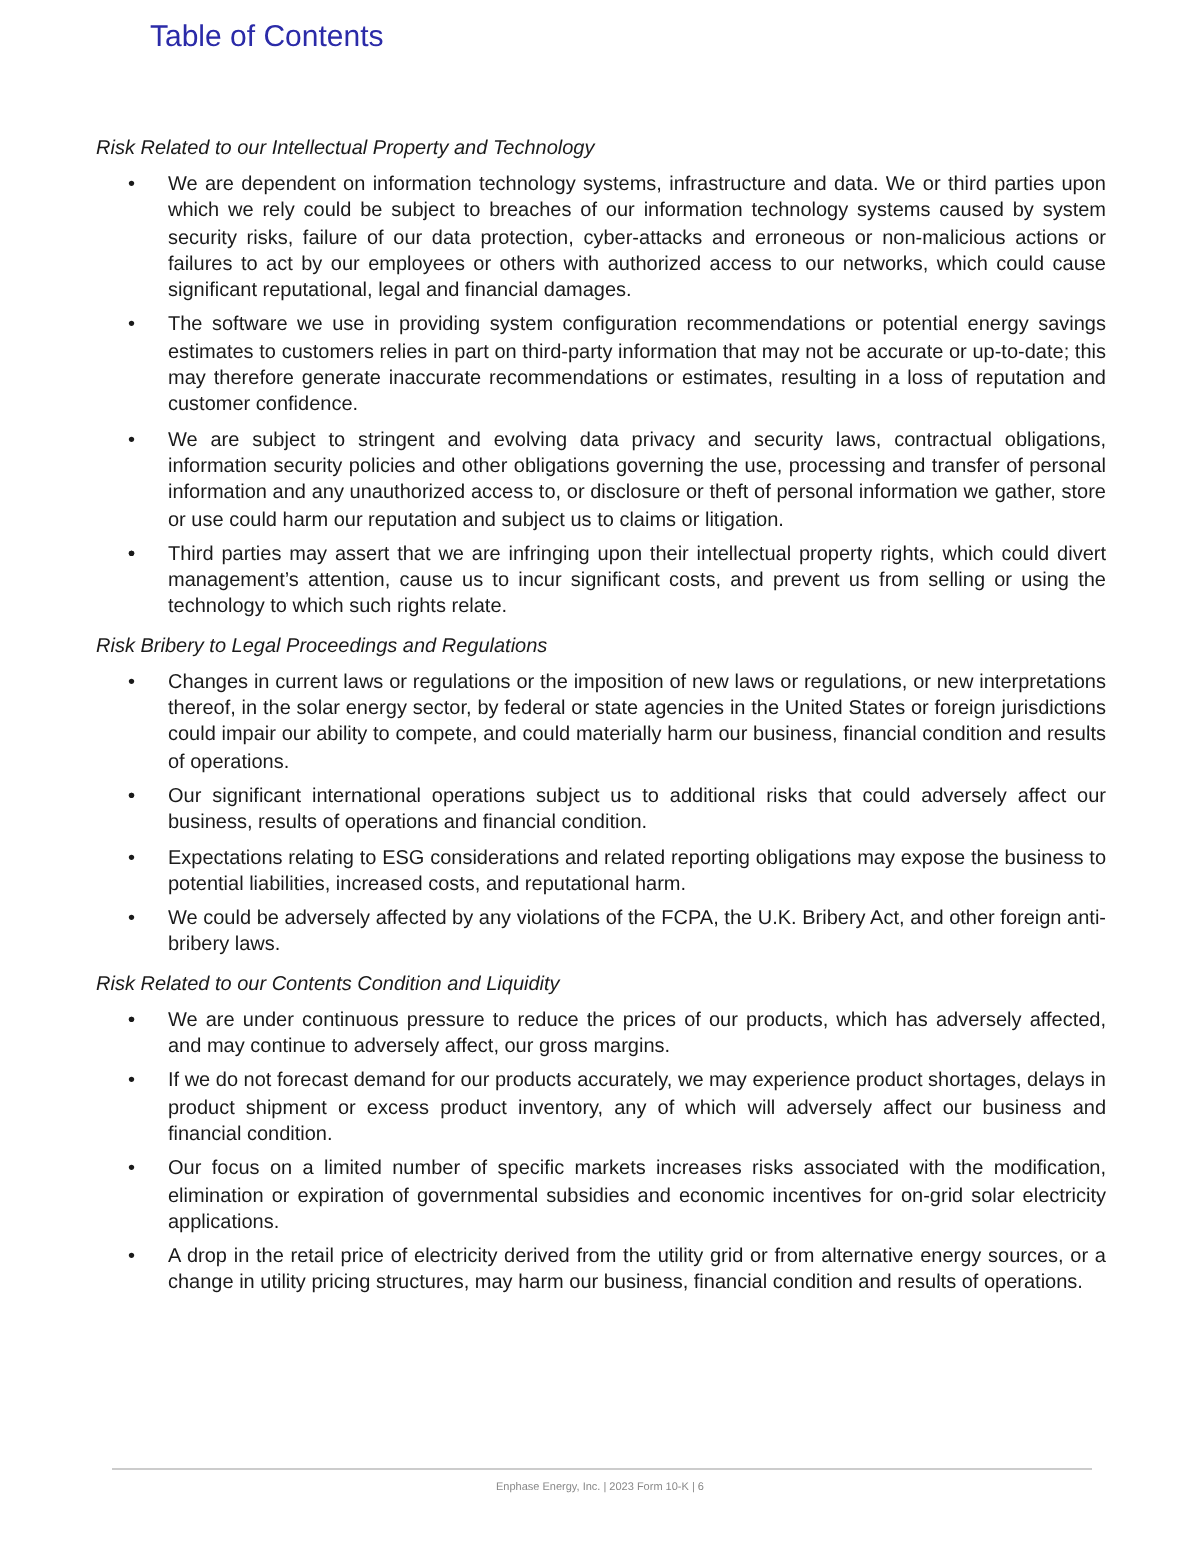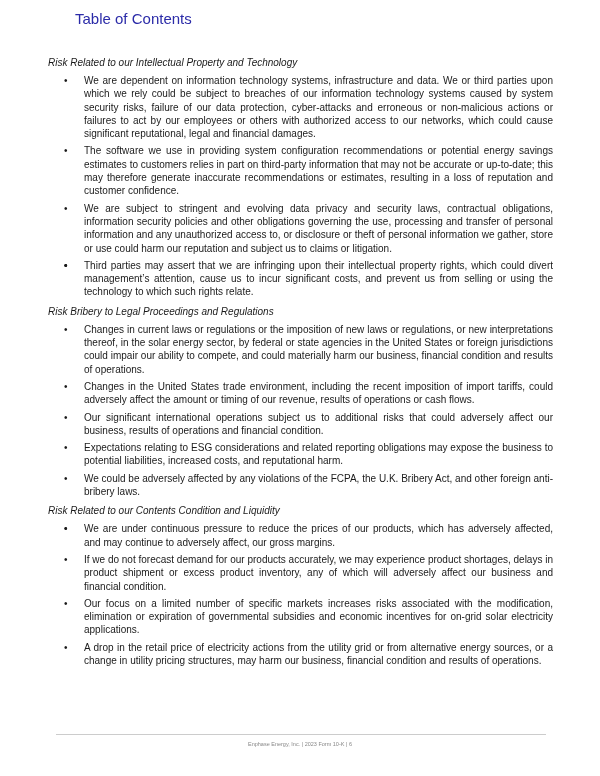--- a/index.html
+++ b/index.html
@@ -1,20 +1,20 @@
 <!DOCTYPE html>
 <html><head>
   <meta charset="utf-8">
   <style>
     html, body { margin: 0; padding: 0; background: #ffffff; }
     body { width: 600px; height: 776px; position: relative; overflow: hidden;
            font-family: "Liberation Sans", sans-serif; color: #1a1a1a; }
     .toc-link { position: absolute; left: 75px; top: 10px; font-size: 15px;
                 color: #2b2ba8; text-decoration: none; }
-    .content { position: absolute; left: 48px; top: 56px; width: 505px; }
+    .content { position: absolute; left: 48px; top: 68px; width: 505px; }
     .section-heading { font-size: 10px; font-style: italic; margin: 0 0 5px 0; line-height: 13px; }
     .section { margin-bottom: 6px; }
     ul.risk-list { list-style: none; margin: 0; padding: 0; }
     ul.risk-list li { position: relative; padding-left: 36px; font-size: 10px;
                       line-height: 13.3px; text-align: justify; margin-bottom: 4px; }
     ul.risk-list li .bullet { position: absolute; left: 16px; top: 0; }
     .footer-rule { position: absolute; left: 56px; top: 734px; width: 490px; height: 1px; background: #cccccc; }
     .footer-text { position: absolute; left: 0; width: 600px; top: 741px; text-align: center;
                    font-size: 5.5px; color: #888888; }
   </style>
@@ -34,34 +34,34 @@
       <li><span class="bullet">•</span></li>
       <li><span class="bullet">•</span></li>
       <li><span class="bullet">•</span><span>Third parties may assert that we are infringing upon their intellectual property rights, which could divert management’s attention, cause us to incur significant costs, and prevent us from selling or using the technology to which such rights relate.</span></li>
     </ul>
   </div>
 
   <div class="section">
     <div class="section-heading">Risk Bribery to Legal Proceedings and Regulations</div>
     <ul class="risk-list">
       <li><span class="bullet">•</span><span>Changes in current laws or regulations or the imposition of new laws or regulations, or new interpretations thereof, in the solar energy sector, by federal or state agencies in the United States or foreign jurisdictions could impair our ability to compete, and could materially harm our business, financial condition and results of operations.</span></li>
-      <li><span class="bullet">•</span><span>Changes in the United States trade environment, including the recent imposition of import tariffs, could adversely affect the amount or timing of our revenue, results of operations or cash flows.</span></li>
+      <li><span class="bullet">•</span></li>
       <li><span class="bullet">•</span><span>Our significant international operations subject us to additional risks that could adversely affect our business, results of operations and financial condition.</span></li>
       <li><span class="bullet">•</span><span>Expectations relating to ESG considerations and related reporting obligations may expose the business to potential liabilities, increased costs, and reputational harm.</span></li>
       <li><span class="bullet">•</span><span>We could be adversely affected by any violations of the FCPA, the U.K. Bribery Act, and other foreign anti-bribery laws.</span></li>
     </ul>
   </div>
 
   <div class="section">
     <div class="section-heading">Risk Related to our Contents Condition and Liquidity</div>
     <ul class="risk-list">
       <li><span class="bullet">•</span></li>
       <li><span class="bullet">•</span><span>We are under continuous pressure to reduce the prices of our products, which has adversely affected, and may continue to adversely affect, our gross margins.</span></li>
       <li><span class="bullet">•</span><span>If we do not forecast demand for our products accurately, we may experience product shortages, delays in product shipment or excess product inventory, any of which will adversely affect our business and financial condition.</span></li>
       <li><span class="bullet">•</span><span>Our focus on a limited number of specific markets increases risks associated with the modification, elimination or expiration of governmental subsidies and economic incentives for on-grid solar electricity applications.</span></li>
-      <li><span class="bullet">•</span><span>A drop in the retail price of electricity actions from the utility grid or from alternative energy sources, or a change in utility pricing structures, may harm our business, financial condition and results of operations.</span></li>
+      <li><span class="bullet">•</span><span>A drop in the retail price of electricity derived from the utility grid or from alternative energy sources, or a change in utility pricing structures, may harm our business, financial condition and results of operations.</span></li>
     </ul>
   </div>
 
 </div>
 
 <div class="footer-rule"></div>
 <div class="footer-text">Enphase Energy, Inc. | 2023 Form 10-K | 6</div>
 
 </body></html>

